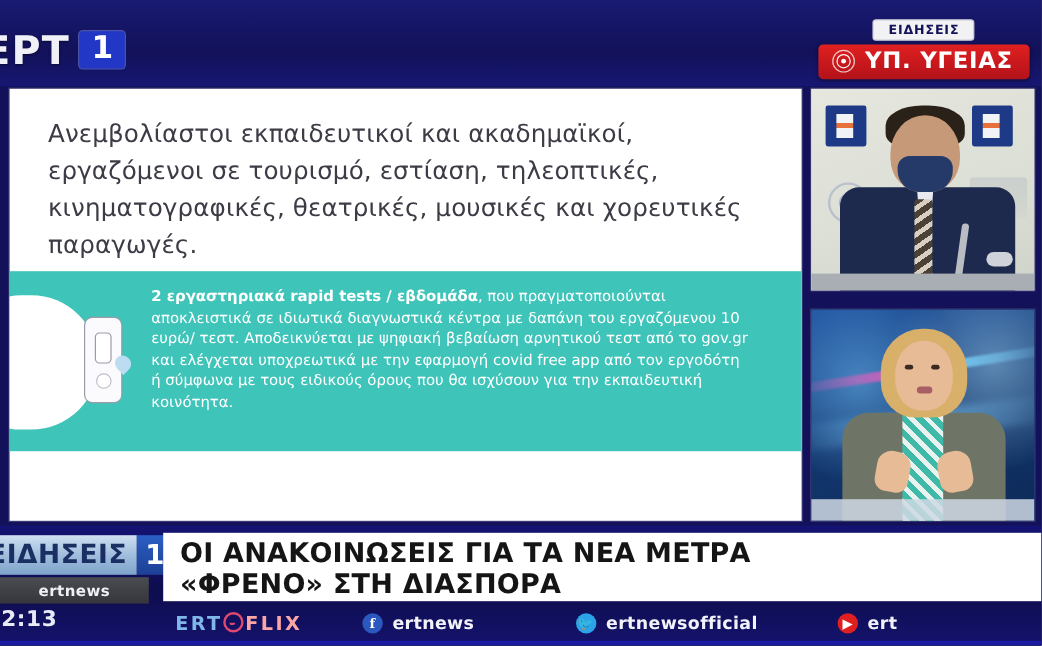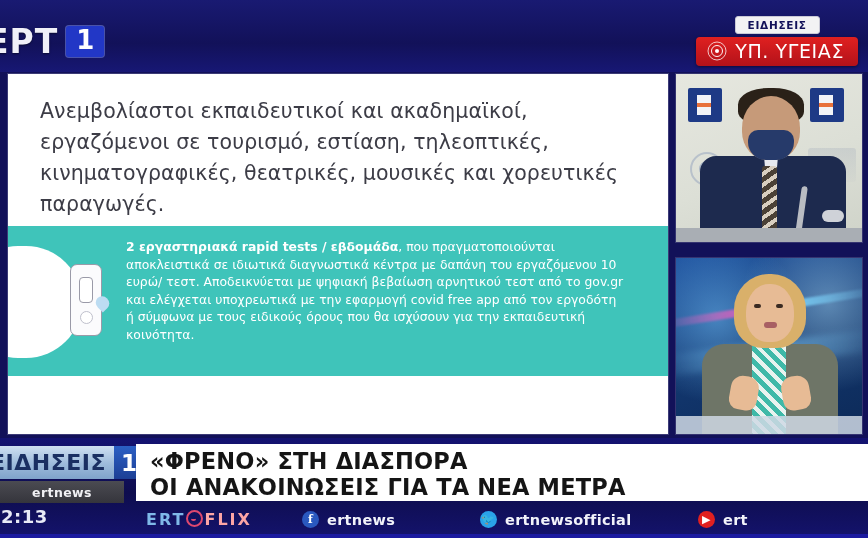--- a/index.html
+++ b/index.html
@@ -19,21 +19,21 @@
     text-shadow:0 1px 2px rgba(0,0,0,.5);font-family:"DejaVu Sans","Liberation Sans",sans-serif;}
   .chanlogo .num{background:#2237c6;color:#ffffff;font-size:26px;font-weight:bold;
     padding:1px 10px 3px 10px;border-radius:3px;line-height:1.05;
     box-shadow:0 0 0 1px rgba(140,160,255,.45);}
 
   
   .livewrap{position:absolute;right:10px;top:16px;display:flex;flex-direction:column;align-items:center;}
   .live-label{background:#f2f2f4;color:#121159;font-size:10.5px;font-weight:bold;letter-spacing:.7px;
     padding:2px 12px 2px 12px;border-radius:3px;border:1px solid #c9c9d6;}
   .live-bar{margin-top:3px;background:linear-gradient(180deg,#e02020 0%,#b3121a 100%);
-    color:#fff;font-size:19px;font-weight:normal;letter-spacing:.6px;
+    color:#fff;font-size:19px;font-weight:bold;letter-spacing:.6px;
     padding:3px 14px 4px 10px;border-radius:4px;display:flex;align-items:center;gap:7px;
     box-shadow:0 1px 3px rgba(0,0,0,.45);}
   .wifi-ico{display:inline-block;width:22px;height:16px;position:relative;}
   .wifi-ico i{position:absolute;left:50%;top:50%;transform:translate(-50%,-50%);
     width:4px;height:4px;border-radius:50%;background:#fff;}
   .wifi-ico b{position:absolute;left:50%;top:50%;transform:translate(-50%,-50%);
     border:1.6px solid #fff;border-radius:50%;opacity:.95;}
   .wifi-ico b.r1{width:10px;height:10px;}
   .wifi-ico b.r2{width:17px;height:17px;opacity:.75;}
 
@@ -224,22 +224,22 @@
     <div class="nb-num">12</div>
   </div>
 
   <div class="ertnews-tab">
     <span>ertnews</span>
   </div>
 
   <div class="clock">12:13</div>
 
   <div class="headline">
+    <div>ΟΙ ΑΝΑΚΟΙΝΩΣΕΙΣ ΓΙΑ ΤΑ ΝΕΑ ΜΕΤΡΑ</div>
     <div>«ΦΡΕΝΟ» ΣΤΗ ΔΙΑΣΠΟΡΑ</div>
-    <div>ΟΙ ΑΝΑΚΟΙΝΩΣΕΙΣ ΓΙΑ ΤΑ ΝΕΑ ΜΕΤΡΑ</div>
   </div>
 
   <div class="ertflix">
     <span class="e">ERT</span><span class="smile"></span><span class="f">FLIX</span>
   </div>
 
   <div class="soc soc-fb">
     <span class="ic ic-fb">f</span>
     <span>ertnews</span>
   </div>

